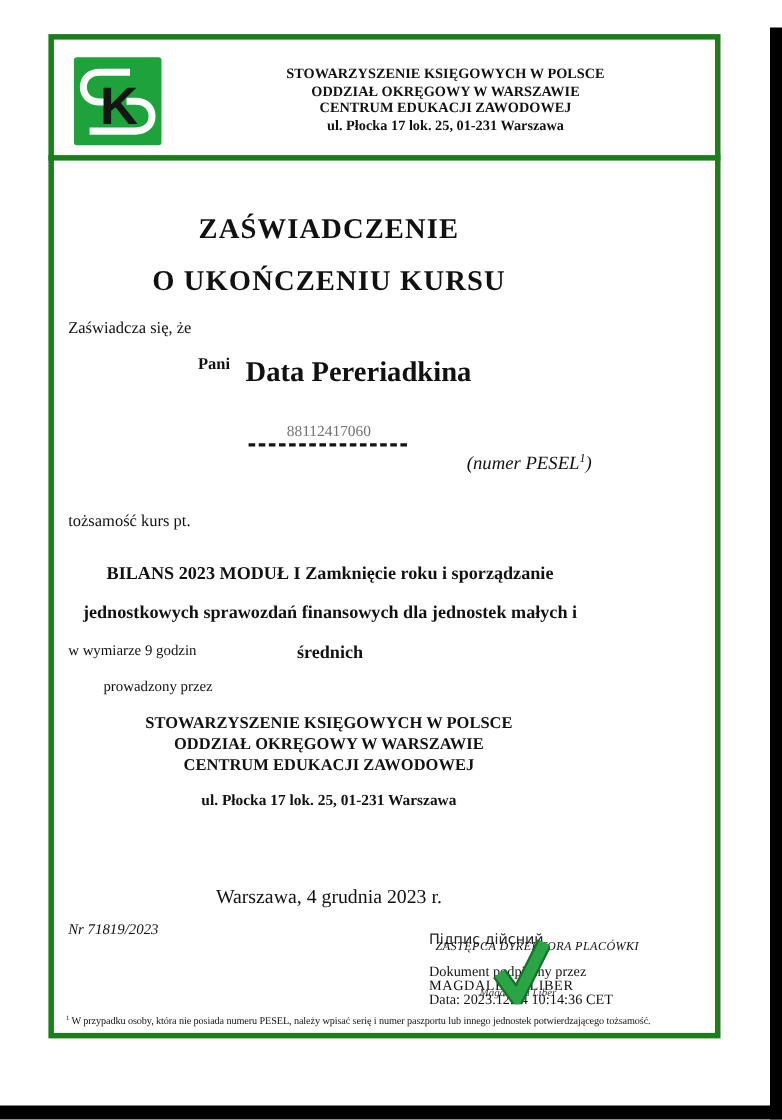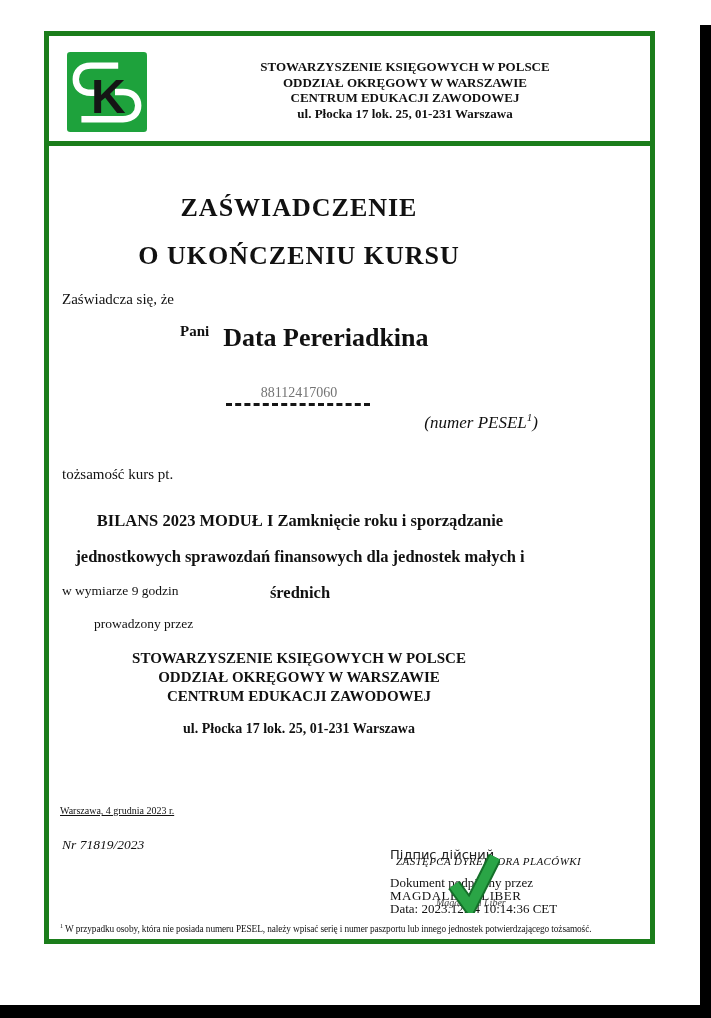--- a/index.html
+++ b/index.html
@@ -27,21 +27,21 @@
   .pesel-num{left:60px;top:385px;width:478px;text-align:center;font-size:14px;color:#737373;}
   .pesel-line{left:226px;top:403px;width:144px;height:0;border-bottom:3px dashed #151515;}
   .pesel-cap{left:60px;top:411px;width:478px;text-align:right;font-style:italic;font-size:17px;}
   .course-label{left:62px;top:466px;font-size:15px;}
   .course-title{left:60px;top:503px;width:480px;text-align:center;font-weight:bold;font-size:16.5px;line-height:36px;}
   .duration{left:62px;top:583px;font-size:13.5px;}
   .conducted{left:62px;top:616px;font-size:13.5px;margin-left:32px;}
   .provider{left:60px;top:649px;width:478px;text-align:center;font-weight:bold;font-size:15px;line-height:19px;}
   .provider-addr{left:60px;top:721px;width:478px;text-align:center;font-weight:bold;font-size:14px;}
   .legal{left:60px;top:753px;width:478px;font-size:13px;line-height:17.2px;text-align:justify;}
-  .place-date{left:60px;top:805px;width:478px;font-size:10px;text-decoration:underline;}
+  .place-date{left:60px;top:805px;width:478px;text-align:center;font-size:18px;}
   .cert-no{left:62px;top:837px;font-size:13.5px;font-style:italic;}
   
   .sig{left:390px;top:846px;width:220px;height:72px;}
   .sig .abs{white-space:nowrap;}
   .sig-valid{left:0;top:1px;font-family:"DejaVu Sans","Liberation Sans",sans-serif;font-size:13px;color:#222;}
   .sig-role{left:6px;top:9px;font-style:italic;font-size:11px;letter-spacing:0.4px;color:#111;}
   .sig-docline{left:0;top:29px;font-size:13px;}
   .sig-name{left:0;top:42px;font-size:13px;letter-spacing:0.5px;}
   .sig-script{left:46px;top:51px;font-style:italic;font-size:10px;color:#444;}
   .sig-date{left:0;top:55px;font-size:13px;}

